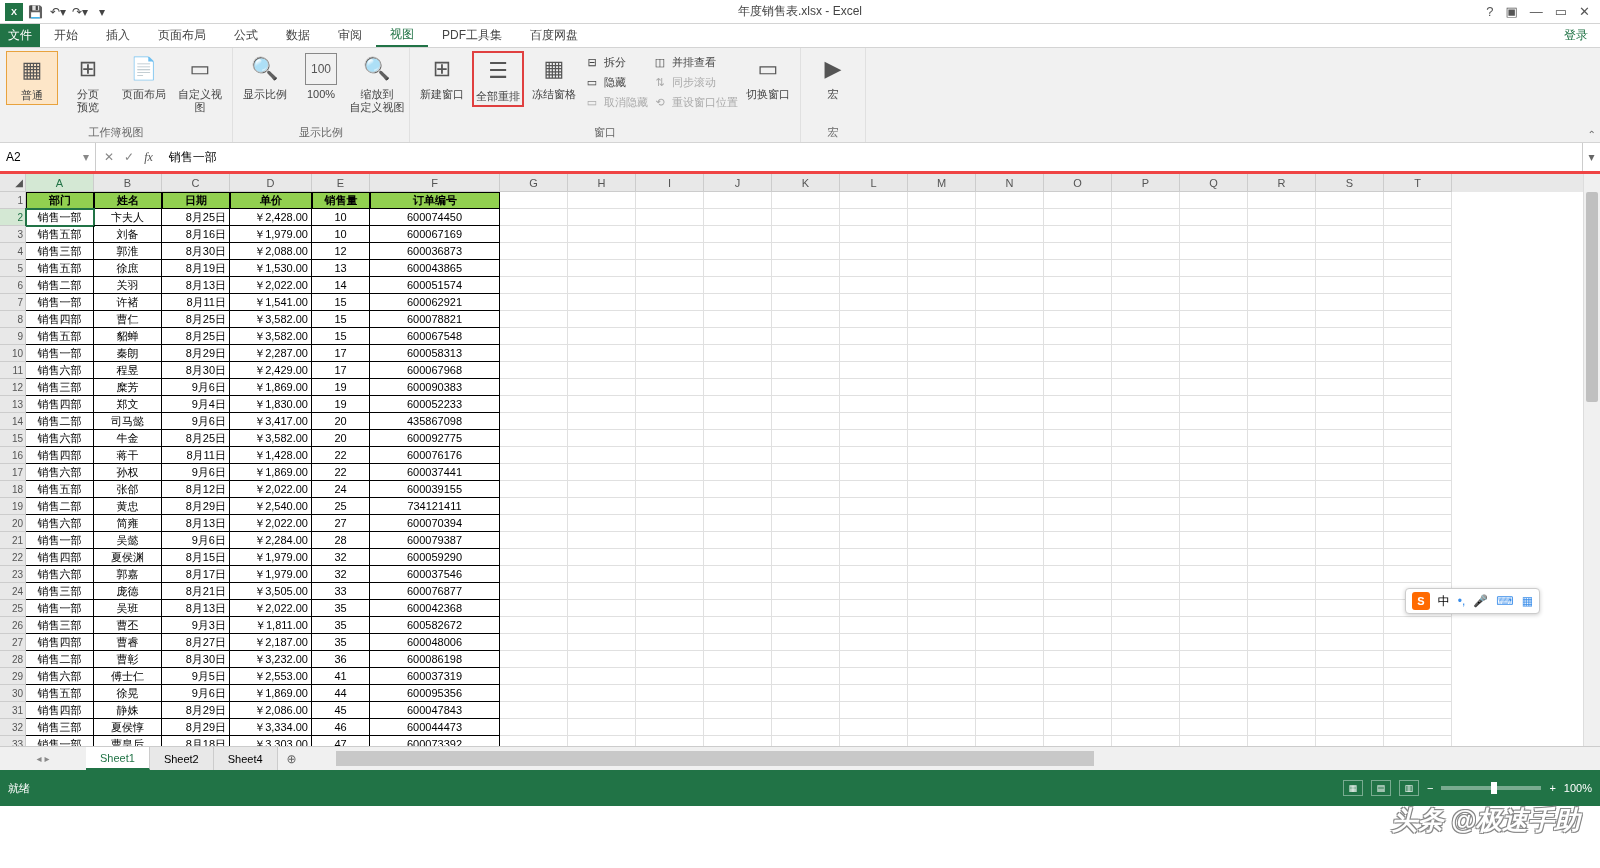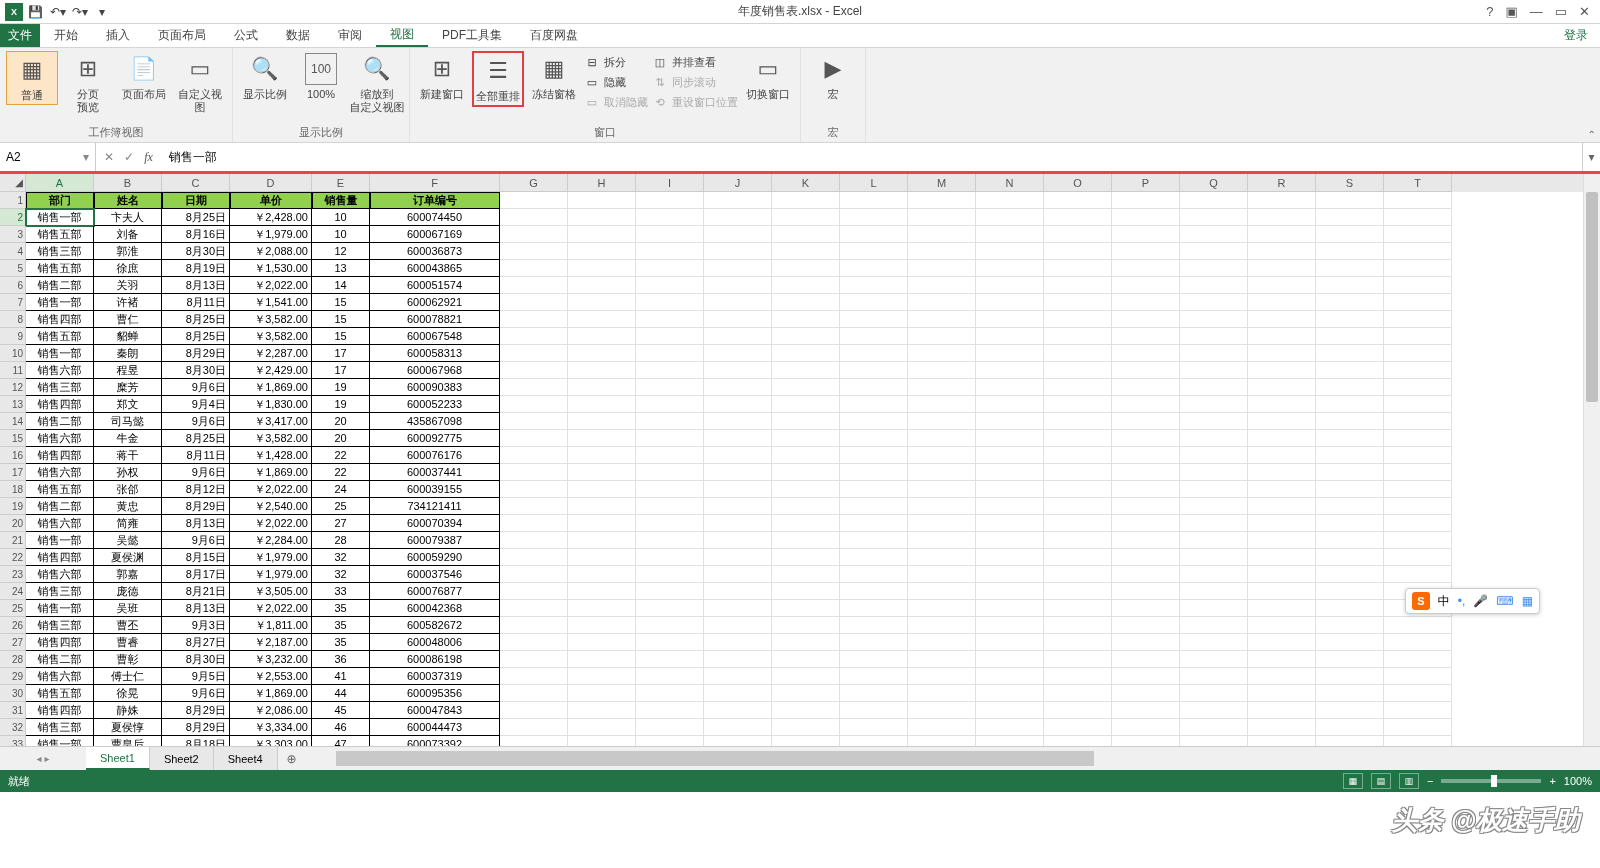--- a/index.html
+++ b/index.html
@@ -68,21 +68,21 @@
 
 .sheetbar { height: 24px; display: flex; align-items: stretch; border-top: 1px solid #ccc; background: #f0f0f0; }
 .sheetnav { width: 86px; display: flex; align-items: center; justify-content: center; gap: 6px; color: #888; font-size: 10px; }
 .sheettab { padding: 0 14px; display: flex; align-items: center; font-size: 11px; border-right: 1px solid #ccc; background: #e8e8e8; }
 .sheettab.active { background: #fff; border-bottom: 2px solid #217346; color: #217346; }
 .addsheet { width: 28px; display: flex; align-items: center; justify-content: center; color: #666; }
 .sheet-hsb { flex: 1; position: relative; margin-left: 30px; }
 .sheet-hsb .hthumb { position: absolute; left: 0; top: 4px; bottom: 4px; width: 60%; background: #c8c8c8; }
 
 
-.statusbar { height: 22px; background: #217346; color: #fff; display: flex; align-items: center; font-size: 11px; padding: 0 8px; }
+.statusbar { height: 36px; background: #217346; color: #fff; display: flex; align-items: center; font-size: 11px; padding: 0 8px; }
 .statusbar .right { margin-left: auto; display: flex; align-items: center; gap: 8px; }
 .viewbtn { width: 20px; height: 16px; border: 1px solid rgba(255,255,255,0.4); display: flex; align-items: center; justify-content: center; font-size: 9px; }
 .zoomslider { width: 100px; height: 4px; background: rgba(255,255,255,0.4); position: relative; }
 .zoomslider::after { content:''; position: absolute; left: 50%; top: -4px; width: 6px; height: 12px; background: #fff; }
 
 
 .ime-float { position: absolute; right: 60px; top: 588px; background: #fff; border: 1px solid #ccc; border-radius: 4px; padding: 3px 6px; display: flex; gap: 8px; align-items: center; box-shadow: 0 1px 4px rgba(0,0,0,0.2); font-size: 12px; }
 .ime-float .s { width: 18px; height: 18px; background: #ff6a00; color: #fff; border-radius: 3px; display: flex; align-items: center; justify-content: center; font-weight: bold; font-size: 11px; }
 .watermark { position: absolute; right: 20px; bottom: 30px; font-size: 26px; color: #fff; text-shadow: -1px -1px 0 #888, 1px -1px 0 #888, -1px 1px 0 #888, 1px 1px 0 #888; font-weight: bold; font-style: italic; pointer-events: none; }
 

